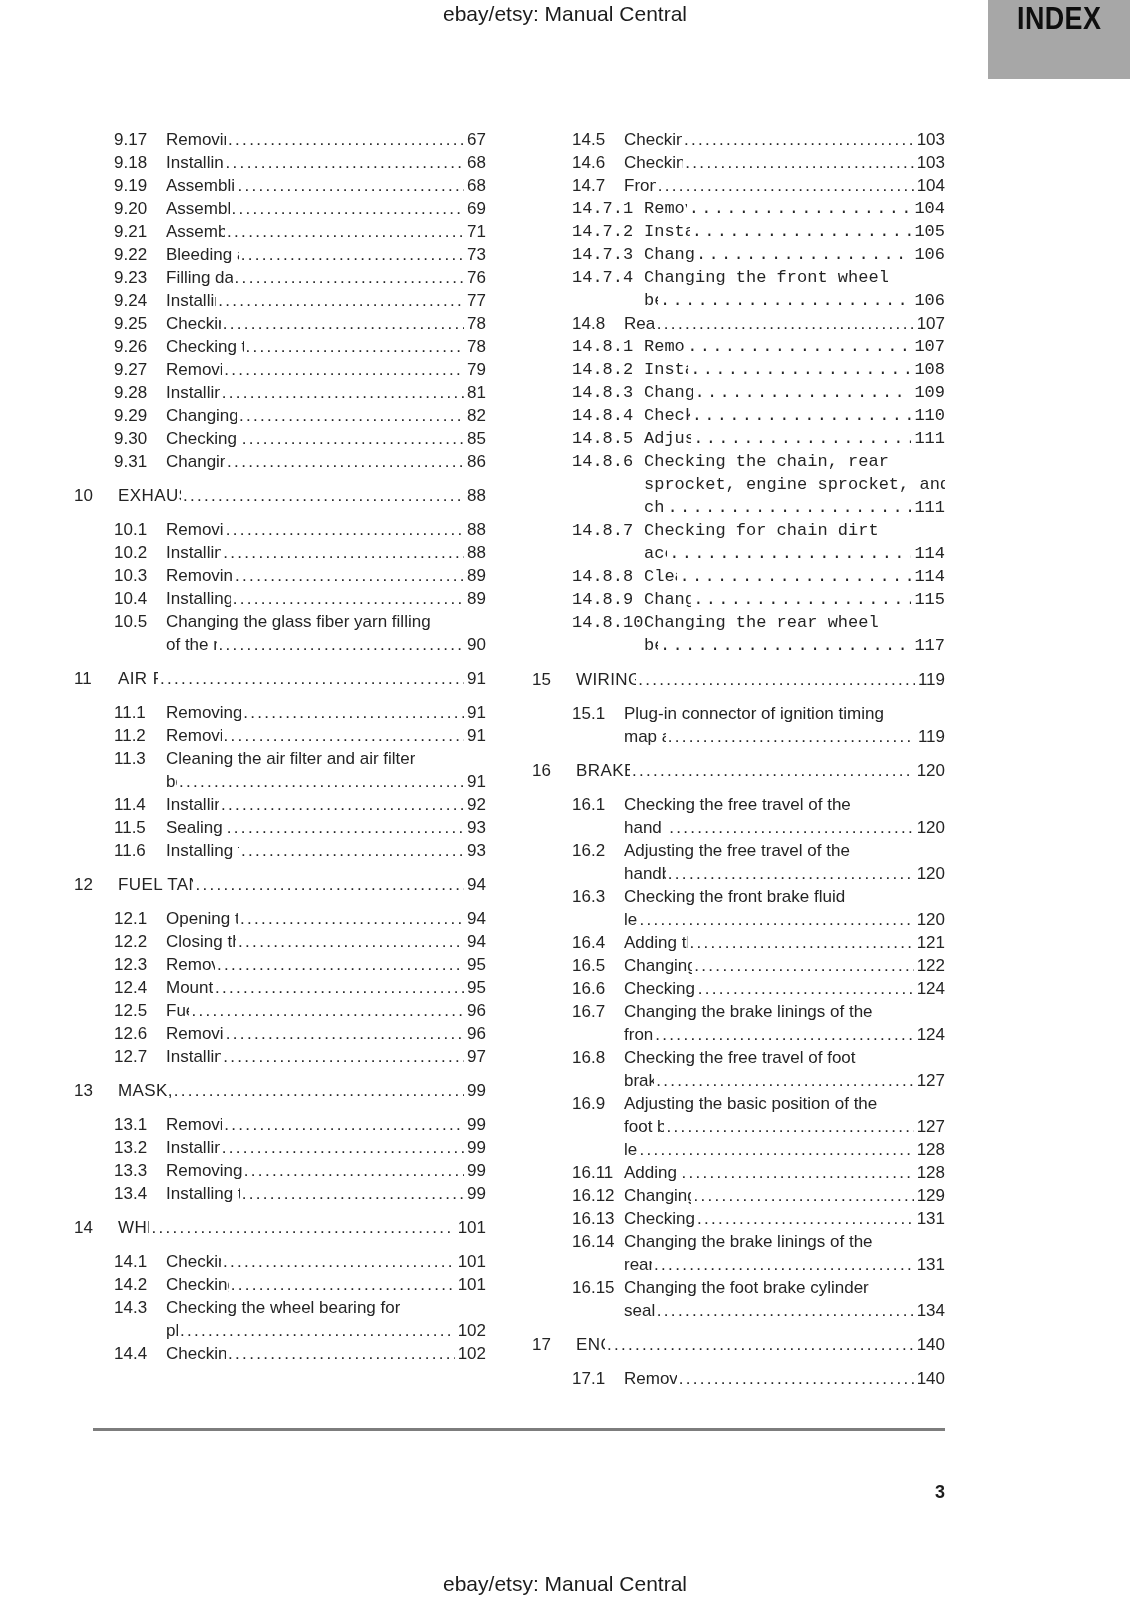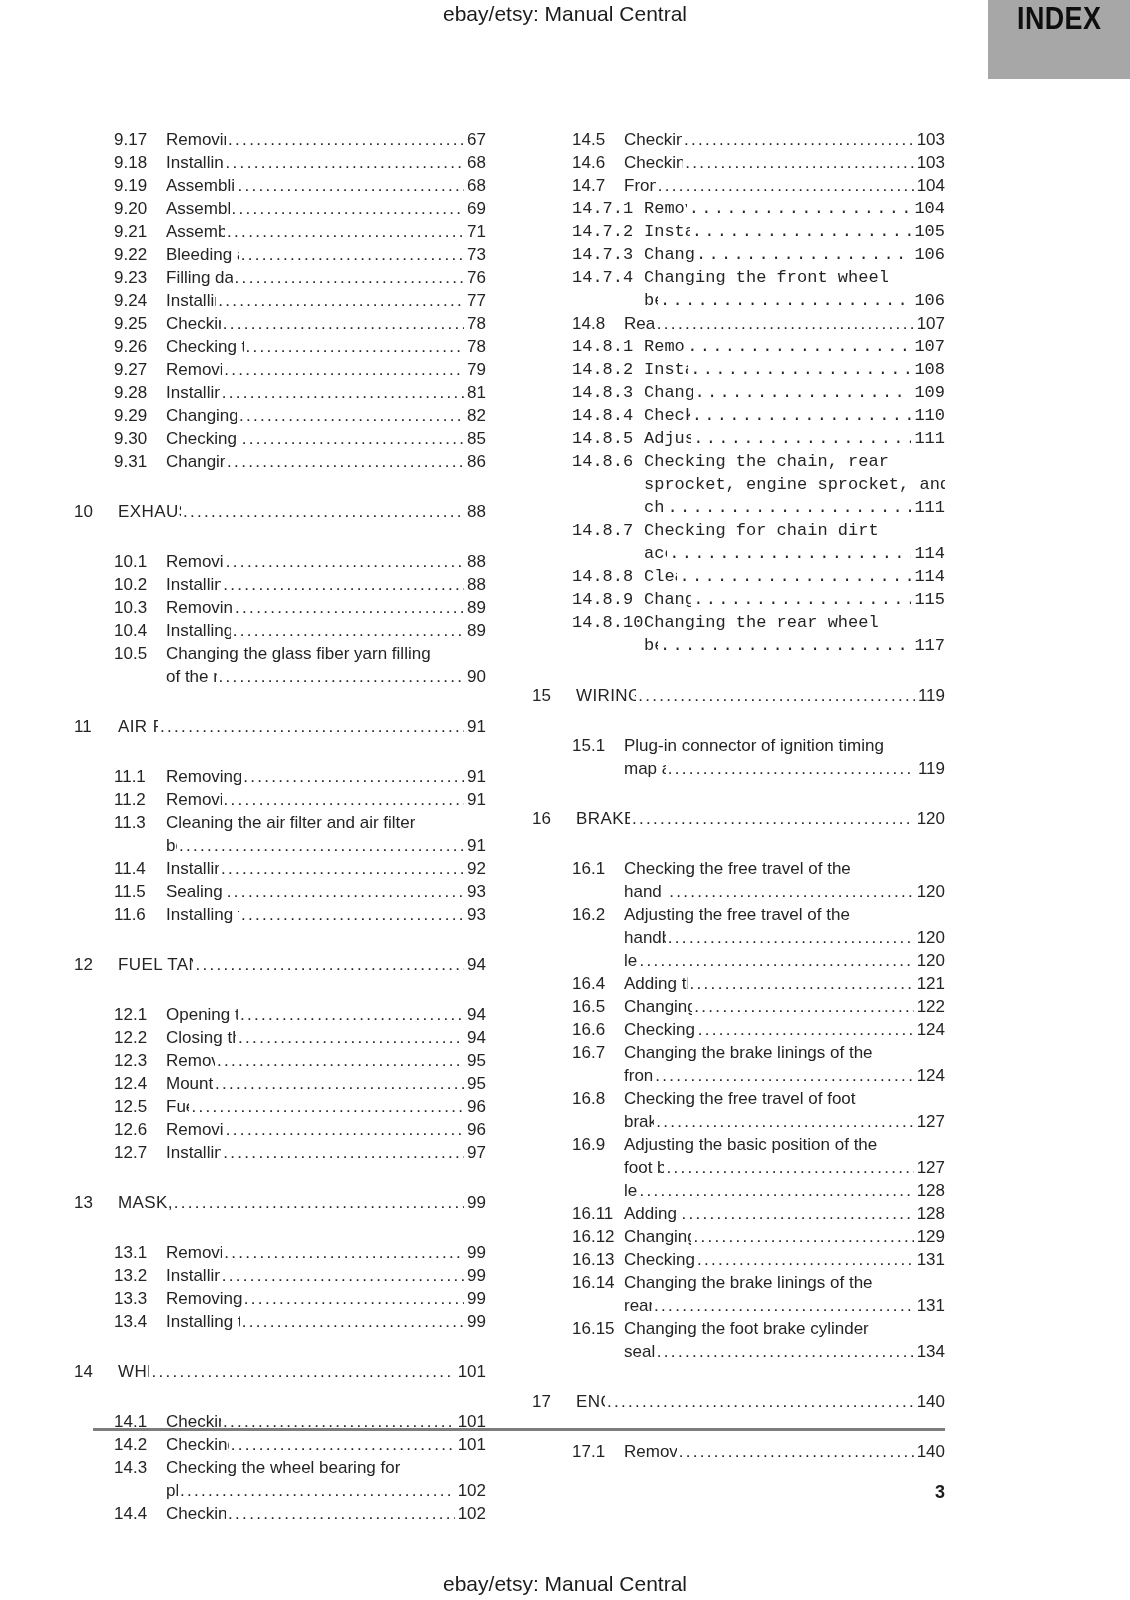--- a/index.html
+++ b/index.html
@@ -18,21 +18,21 @@
   .index-tab span {
     font-size:32px; font-weight:bold; color:#0e0e0e;
     transform:scaleX(0.84); letter-spacing:0.5px;
   }
   .toc { position:absolute; top:128px; left:0; width:100%; }
   .col { position:absolute; top:0; }
   #col-left  { left:74px;  width:412px; }
   #col-right { left:532px; width:413px; }
 
   .entry { }
-  .entry.chapter { margin:27px 0; }
+  .entry.chapter { margin:11px 0; }
   .entry.chapter .ttl { letter-spacing:0.4px; }
   .tline { display:flex; align-items:baseline; line-height:23px; font-size:17px; }
   .num { flex:none; }
   .chapter    .num { width:44px; }
   .section    { padding-left:40px; }
   .section    .num { width:52px; }
   .subsection { padding-left:40px;font-family:Liberation Mono, monospace; }
   .subsection .num { width:72px; }
   .ttl { flex:0 1 auto; white-space:nowrap; overflow:hidden; }
   .dots {
@@ -661,20 +661,24 @@
           </div>
           <div class="tline">
             <span class="num"></span>
             <span class="ttl">handbrake lever</span>
             <span class="dots"></span>
             <span class="pg">120</span>
           </div>
         </div>
         <div class="entry section">
           <div class="tline">
+            <span class="num">16.3</span>
+            <span class="ttl">Checking the front brake fluid</span>
+          </div>
+          <div class="tline">
             <span class="num"></span>
             <span class="ttl">level</span>
             <span class="dots"></span>
             <span class="pg">120</span>
           </div>
         </div>
         <div class="entry section">
           <div class="tline">
             <span class="num">16.4</span>
             <span class="ttl">Adding the front brake fluid</span>

